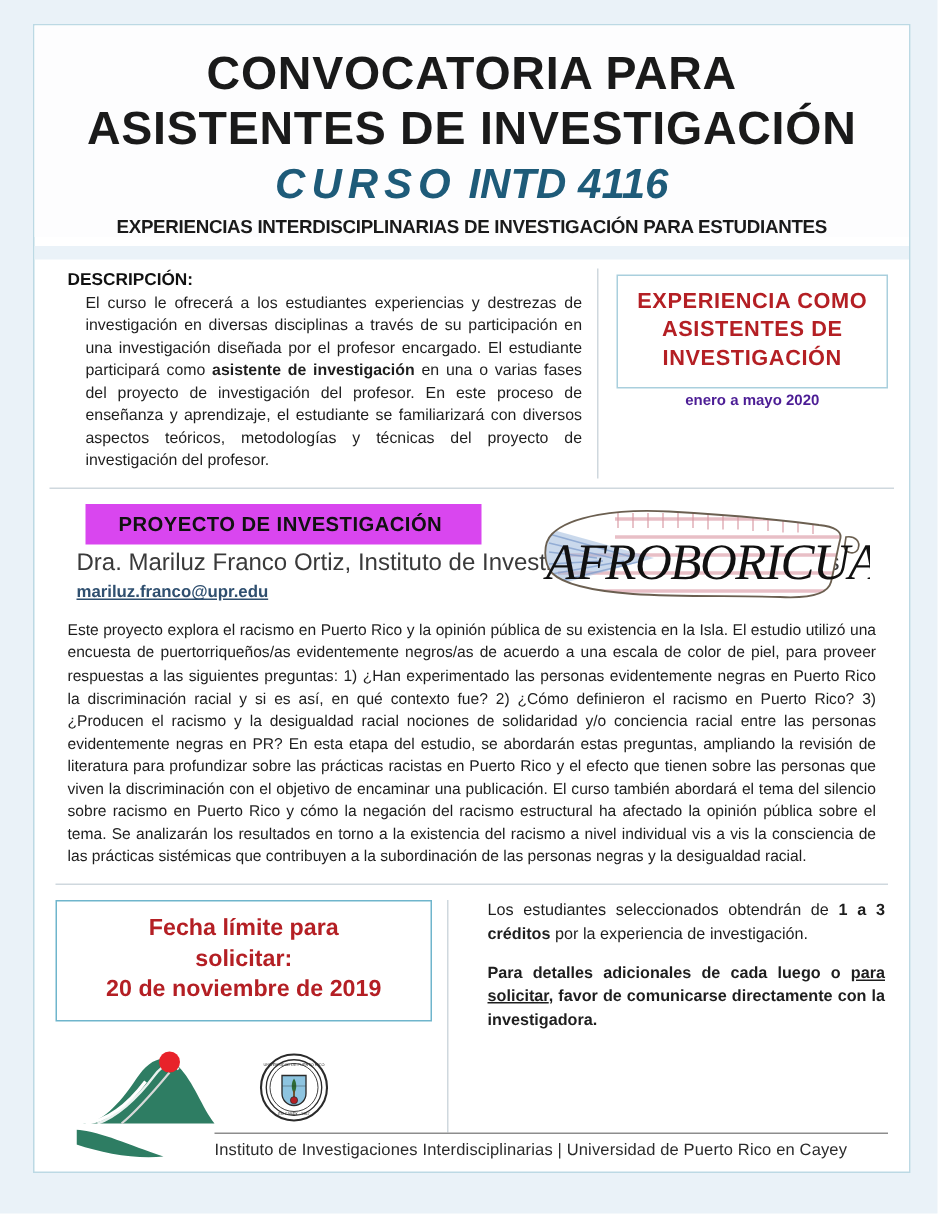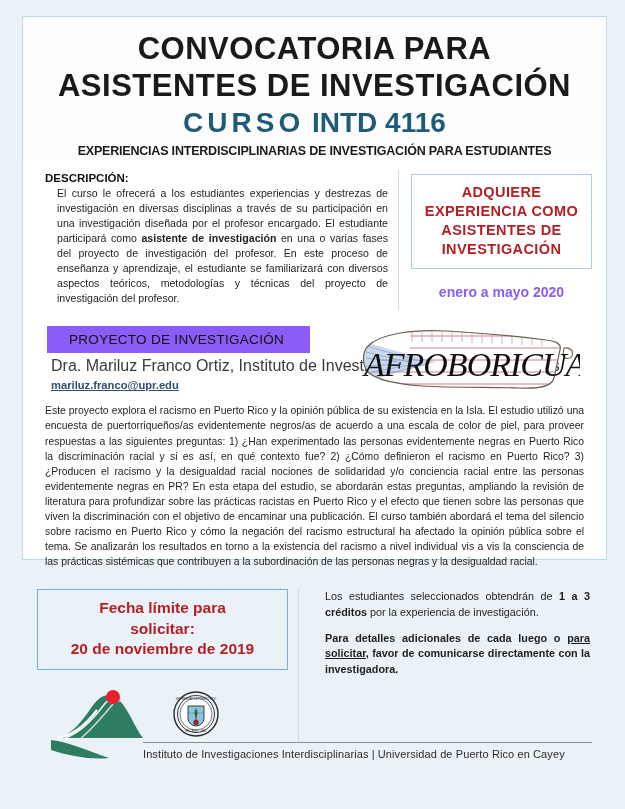--- a/index.html
+++ b/index.html
@@ -11,21 +11,21 @@
     height: 809px;
     background: #eaf2f8;
     font-family: "Liberation Sans", sans-serif;
     overflow: hidden;
   }
   .poster {
     position: absolute;
     left: 22px;
     top: 16px;
     width: 585px;
-    height: 544px;
+    height: 766px;
     background: #ffffff;
     border: 1px solid #bcd9e4;
     box-sizing: border-box;
     display: flex;
     flex-direction: column;
   }
 
   
   .header {
     padding: 14px 10px 0 10px;
@@ -39,20 +39,21 @@
     color: #1a1a1a;
     line-height: 1.18;
     white-space: nowrap;
   }
   .course-line {
     margin-top: 3px;
     font-weight: bold;
     font-size: 28px;
     color: #1e5b79;
     white-space: nowrap;
+    font-style: italic;
   }
   .course-line .spaced { letter-spacing: 4px; }
   .subtitle-line {
     margin-top: 5px;
     font-weight: bold;
     font-size: 12.5px;
     color: #1a1a1a;
     letter-spacing: -0.2px;
     white-space: nowrap;
   }
@@ -97,46 +98,46 @@
   .promo-box {
     border: 1px solid #a9cfdd;
     padding: 8px 4px 9px 4px;
     color: #b41f24;
     font-weight: bold;
     font-size: 14.5px;
     line-height: 1.3;
     letter-spacing: 0.4px;
   }
   .promo-dates {
-    margin-top: 15px;
-    font-weight: bold;
-    font-size: 14px;
-    color: #8b5cf6;
+    margin-top: 3px;
+    font-weight: bold;
+    font-size: 10px;
+    color: #4c1d95;
   }
 
   .hr-soft {
     height: 1px;
     background: #cfd8de;
     margin: 2px 10px 0 10px;
   }
 
   
   .project {
     padding: 10px 14px 2px 14px;
     position: relative;
   }
   .proj-head {
     display: inline-block;
-    background: #8b5cf6;
+    background: #d946ef;
     color: #111;
-    font-weight: normal;
+    font-weight: bold;
     font-size: 13.5px;
     letter-spacing: 0.3px;
     padding: 6px 26px 6px 22px;
-    margin-left: 10px;
+    margin-left: 20px;
   }
   .proj-title {
     margin-top: 12px;
     margin-left: 14px;
     font-weight: bold;
     font-size: 15px;
     line-height: 1.35;
     color: #111;
     max-width: 330px;
   }
@@ -262,21 +263,20 @@
 
   <div class="desc-row">
     <div class="desc-col">
       <div class="desc-label">DESCRIPCIÓN:</div>
       <div class="desc-text">
         <span>El curso le ofrecerá a los estudiantes experiencias y destrezas de investigación en diversas disciplinas a través de su participación en una investigación diseñada por el profesor encargado. El estudiante participará como </span><b>asistente de investigación</b><span> en una o varias fases del proyecto de investigación del profesor. En este proceso de enseñanza y aprendizaje, el estudiante se familiarizará con diversos aspectos teóricos, metodologías y técnicas del proyecto de investigación del profesor.</span>
       </div>
     </div>
     <div class="promo-col">
       <div class="promo-box">
-        <div>ADQUIERE</div>
         <div>EXPERIENCIA COMO</div>
         <div>ASISTENTES DE</div>
         <div>INVESTIGACIÓN</div>
       </div>
       <div class="promo-dates">enero a mayo 2020</div>
     </div>
   </div>
   <div class="hr-soft"></div>
 
   <div class="project">

